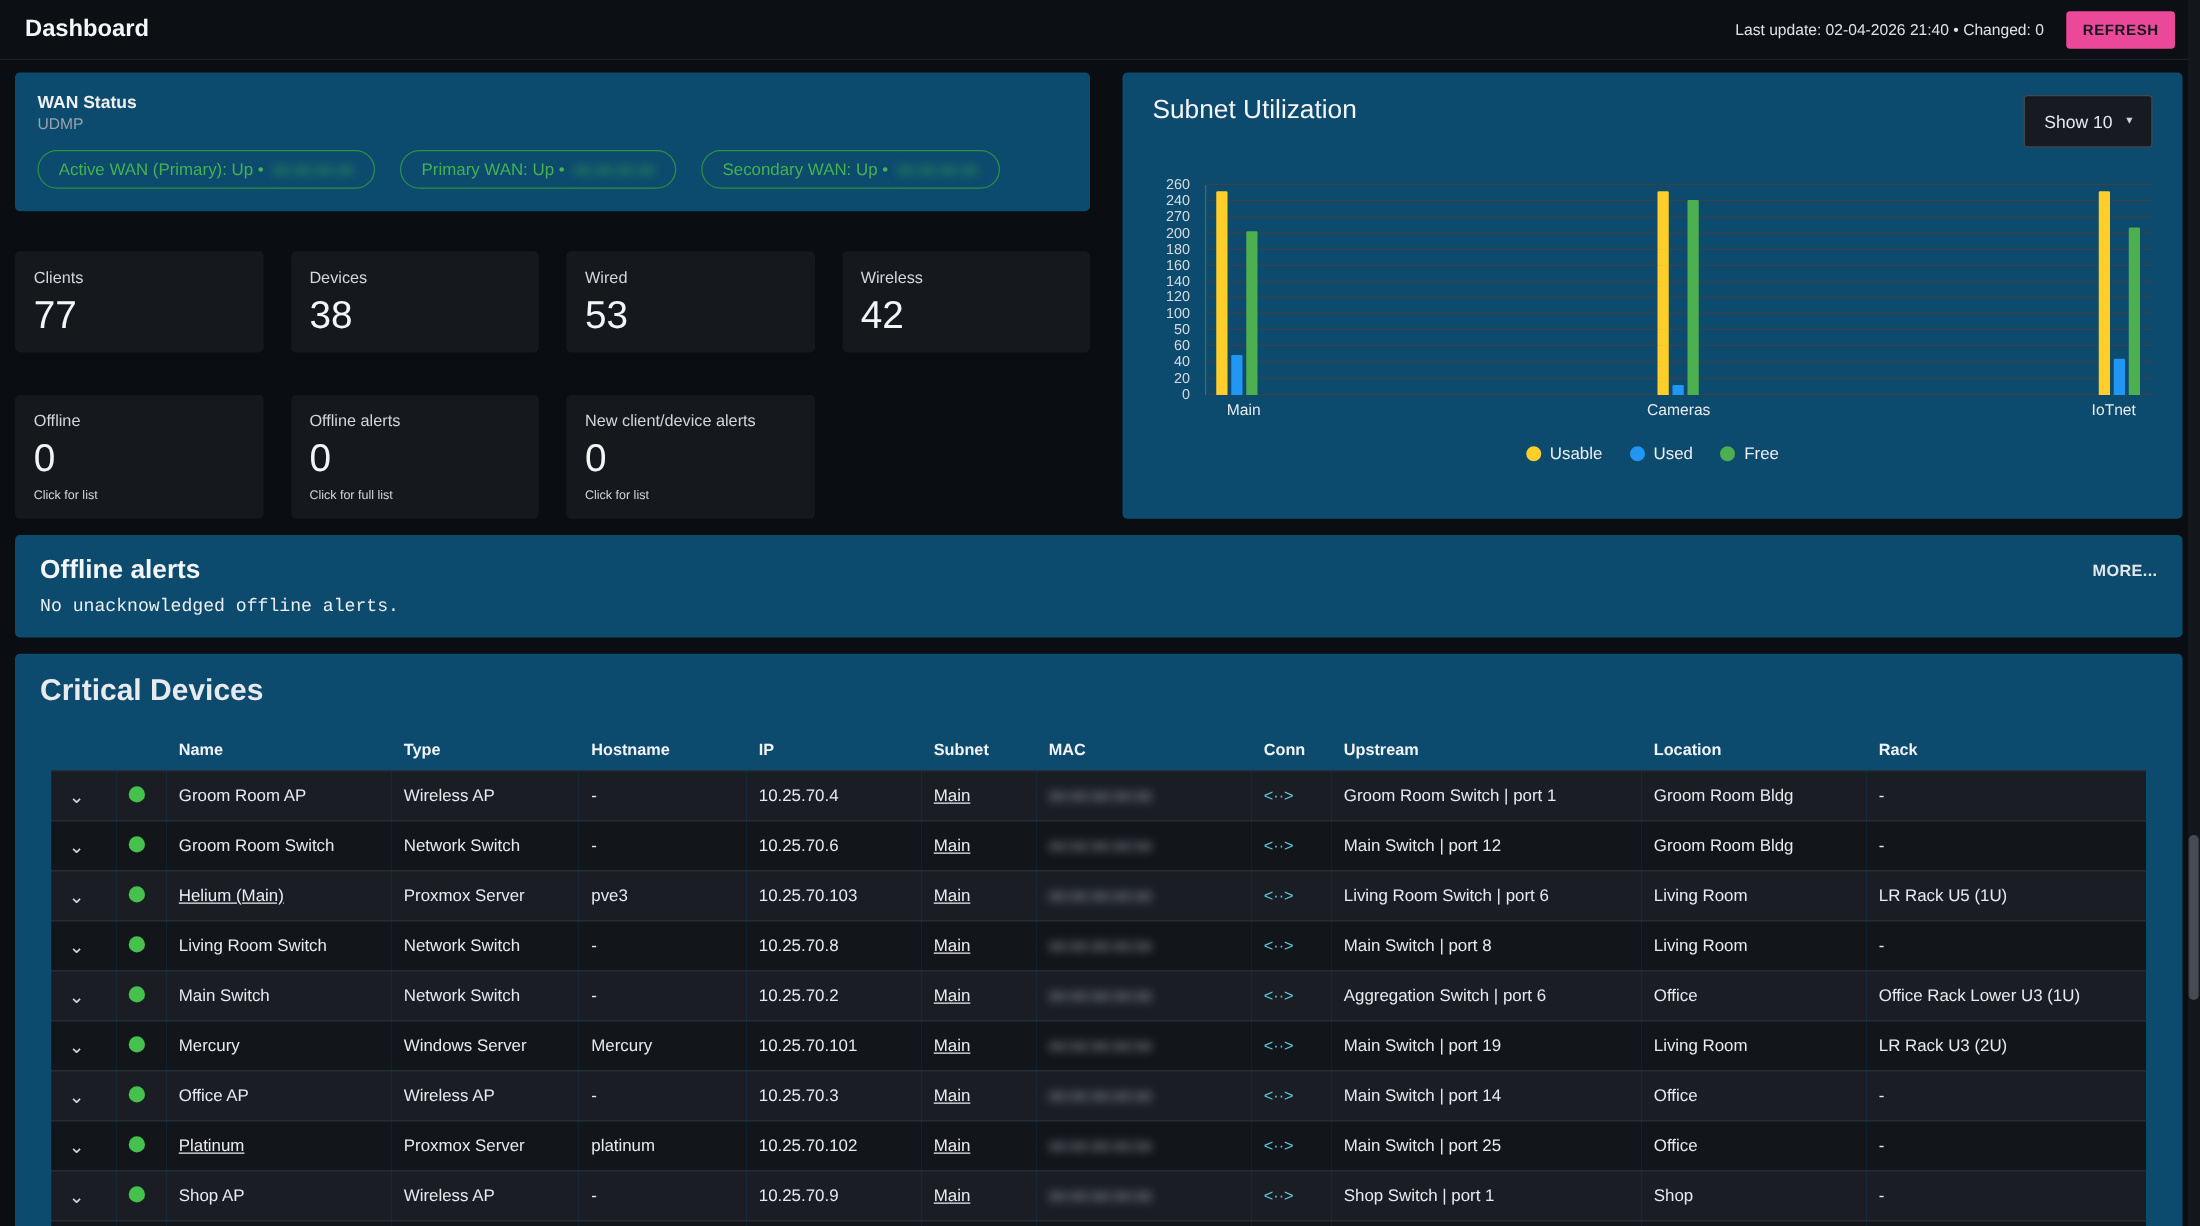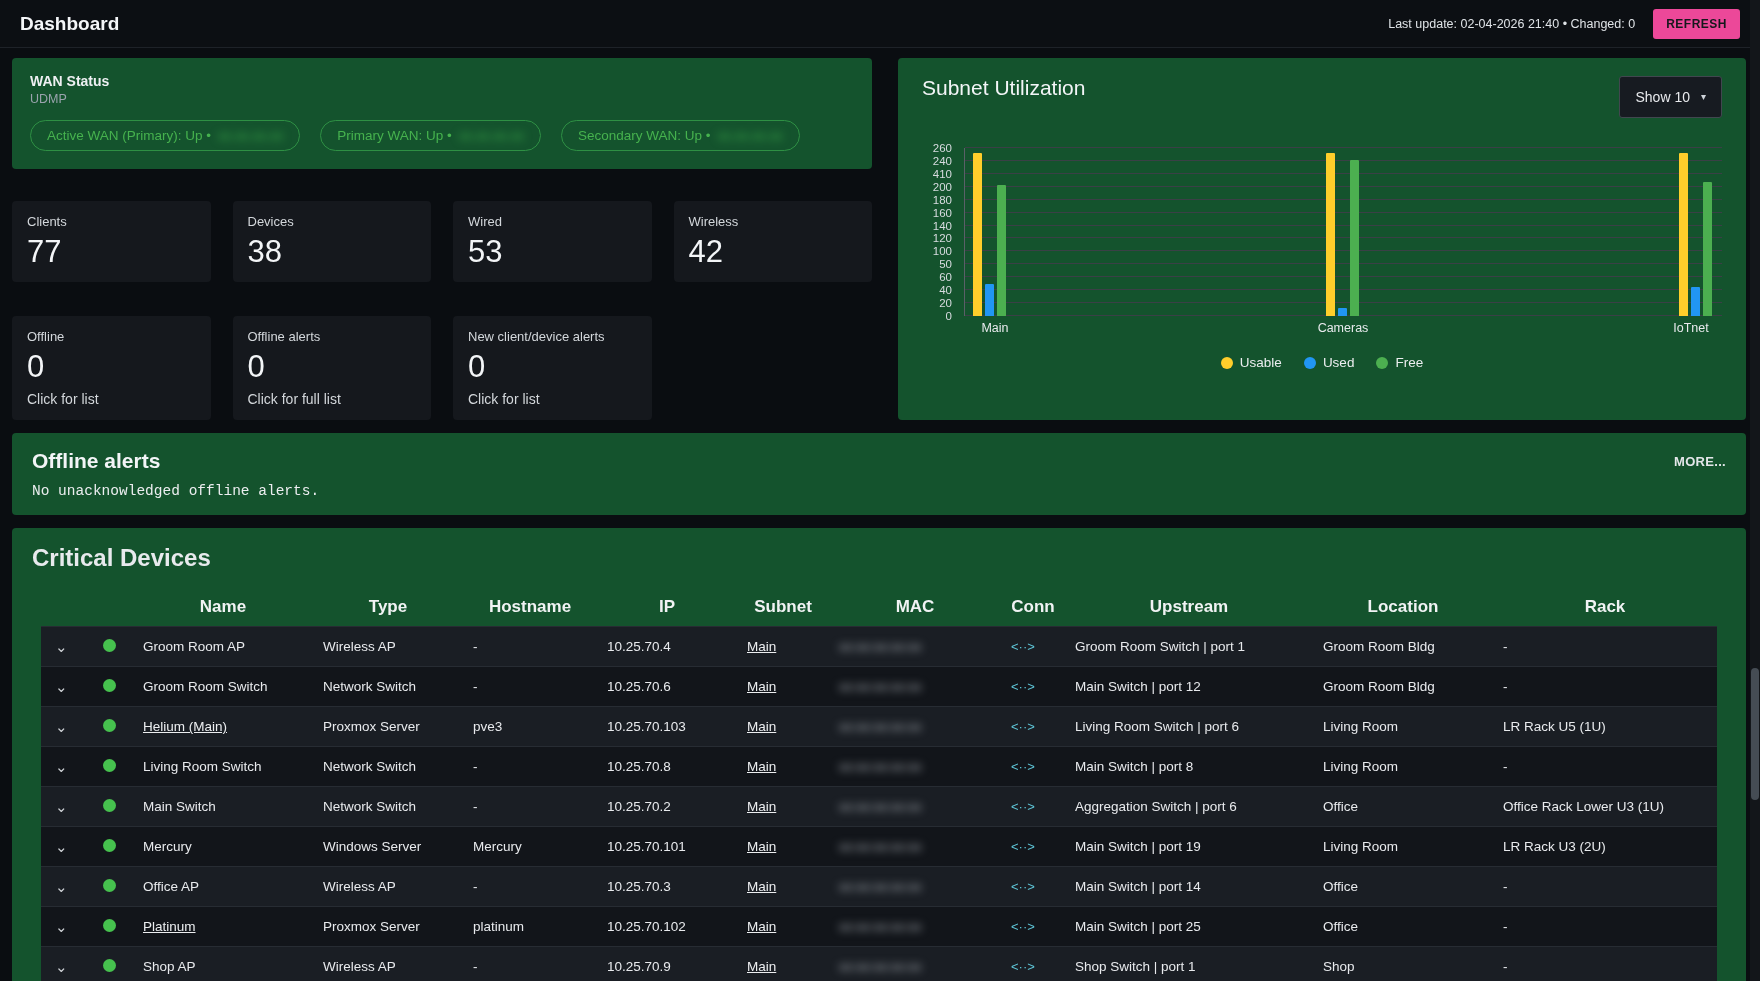--- a/index.html
+++ b/index.html
@@ -11,36 +11,36 @@
   .topbar h1{font-size:19px;font-weight:700;color:#f4f6f8;}
   .topbar-right{display:flex;align-items:center;gap:18px;}
   .update-text{font-size:12.5px;color:#dfe3e7;}
   .refresh-btn{background:#ec4899;color:#15181c;border:none;border-radius:3px;
     font-family:"Liberation Sans",sans-serif;font-weight:700;font-size:12px;
     letter-spacing:.5px;padding:8px 13px;cursor:pointer;}
   
   .content{padding:10px 14px 0 12px;}
   .top-row{display:flex;gap:26px;align-items:stretch;}
   .left-col{width:860px;flex:none;}
-  .card{background:#14532d;border-radius:4px;}
+  .card{background:#0c4a6e;border-radius:4px;}
   
   .wan-card{padding:15px 18px 18px;margin-bottom:32px;}
   .wan-title{font-size:14px;font-weight:700;color:#eef0f2;}
   .wan-device{font-size:12.5px;color:#9aa3ad;margin-top:3px;}
   .pills{display:flex;gap:20px;margin-top:14px;}
   .pill{border:1px solid #2e9044;border-radius:16px;padding:7px 16px;font-size:13.5px;
     color:#46b24e;display:flex;align-items:center;gap:7px;white-space:nowrap;}
   .redacted{filter:blur(4px);display:inline-block;}
   .redacted.green{color:#3fae4c;}
   
   .stats-grid{display:grid;grid-template-columns:repeat(4,1fr);gap:34px 22px;}
   .stat-card{background:#15181d;border-radius:4px;padding:13px 15px;}
   .stat-label{font-size:13px;color:#d3d7db;}
   .stat-value{font-size:31px;color:#f3f5f7;margin-top:7px;line-height:1.05;font-weight:400;}
-  .stat-sub{font-size:14px;color:#d3d7db;margin-top:8px;}
+  .stat-sub{font-size:10px;color:#d3d7db;margin-top:8px;}
   
   .chart-card{flex:1;padding:18px 24px 14px;}
   .chart-head{display:flex;justify-content:space-between;align-items:flex-start;}
   .chart-head h2{font-size:21px;font-weight:400;color:#f3f5f7;}
   .show-select{border:1px solid #41474f;border-radius:3px;padding:12px 15px;font-size:14px;
     color:#e8eaed;display:flex;align-items:center;gap:11px;cursor:pointer;background:#171b21;}
   .caret{font-size:10px;color:#cfd4da;line-height:1;}
   .chart-area{display:flex;margin-top:30px;}
   .y-axis{position:relative;width:34px;height:168px;margin-right:8px;flex:none;}
   .ytick{position:absolute;right:4px;transform:translateY(50%);font-size:11.5px;color:#d7dbdf;}
@@ -58,21 +58,21 @@
   
   .section{padding:16px 20px;margin-top:13px;}
   .sec-head{display:flex;justify-content:space-between;align-items:center;}
   .sec-head h2{font-size:21px;font-weight:700;color:#f3f5f7;}
   .more-link{font-size:13px;font-weight:700;color:#e4e7ea;letter-spacing:.3px;cursor:pointer;}
   .empty-text{font-size:14.5px;margin-top:10px;color:#eceef0;font-family:Liberation Mono, monospace;}
   
   .devices-section{padding-bottom:0;}
   .devices-table{width:calc(100% - 18px);margin:16px 0 0 9px;border-collapse:collapse;
     table-layout:fixed;font-size:13.5px;}
-  .devices-table th{font-size:17px;font-weight:700;text-align:center;padding:9px 10px;color:#f1f3f4;}
+  .devices-table th{font-size:13px;font-weight:700;text-align:left;padding:9px 10px;color:#f1f3f4;}
   .devices-table td{padding:9px 10px;border-top:1px solid #272c33;height:40px;
     vertical-align:middle;white-space:nowrap;overflow:hidden;}
   .devices-table tbody tr:nth-child(odd){background:#1a1e24;}
   .devices-table tbody tr:nth-child(even){background:#12151a;}
   .chevron{color:#d2d6da;font-size:15px;cursor:pointer;display:inline-block;padding:0 4px;}
   .status-dot{width:13px;height:13px;border-radius:50%;display:inline-block;}
   .cell-link{color:#eceef0;text-decoration:underline;cursor:pointer;}
   .mac-redacted{filter:blur(4px);color:#aeb4ba;display:inline-block;}
   .conn-icon{color:#5ec6d8;font-size:13px;font-weight:400;}
   
@@ -162,21 +162,21 @@
             <span class="ytick" style="bottom: 7.69231%;">20</span>
             <span class="ytick" style="bottom: 15.3846%;">40</span>
             <span class="ytick" style="bottom: 23.0769%;">60</span>
             <span class="ytick" style="bottom: 30.7692%;">50</span>
             <span class="ytick" style="bottom: 38.4615%;">100</span>
             <span class="ytick" style="bottom: 46.1538%;">120</span>
             <span class="ytick" style="bottom: 53.8462%;">140</span>
             <span class="ytick" style="bottom: 61.5385%;">160</span>
             <span class="ytick" style="bottom: 69.2308%;">180</span>
             <span class="ytick" style="bottom: 76.9231%;">200</span>
-            <span class="ytick" style="bottom: 84.6154%;">410</span>
+            <span class="ytick" style="bottom: 84.6154%;">270</span>
             <span class="ytick" style="bottom: 92.3077%;">240</span>
             <span class="ytick" style="bottom: 100%;">260</span>
           </div>
         <div class="plot">
           <div class="gridline" style="bottom: 0%;"></div>
             <div class="gridline" style="bottom: 7.69231%;"></div>
             <div class="gridline" style="bottom: 15.3846%;"></div>
             <div class="gridline" style="bottom: 23.0769%;"></div>
             <div class="gridline" style="bottom: 30.7692%;"></div>
             <div class="gridline" style="bottom: 38.4615%;"></div>

